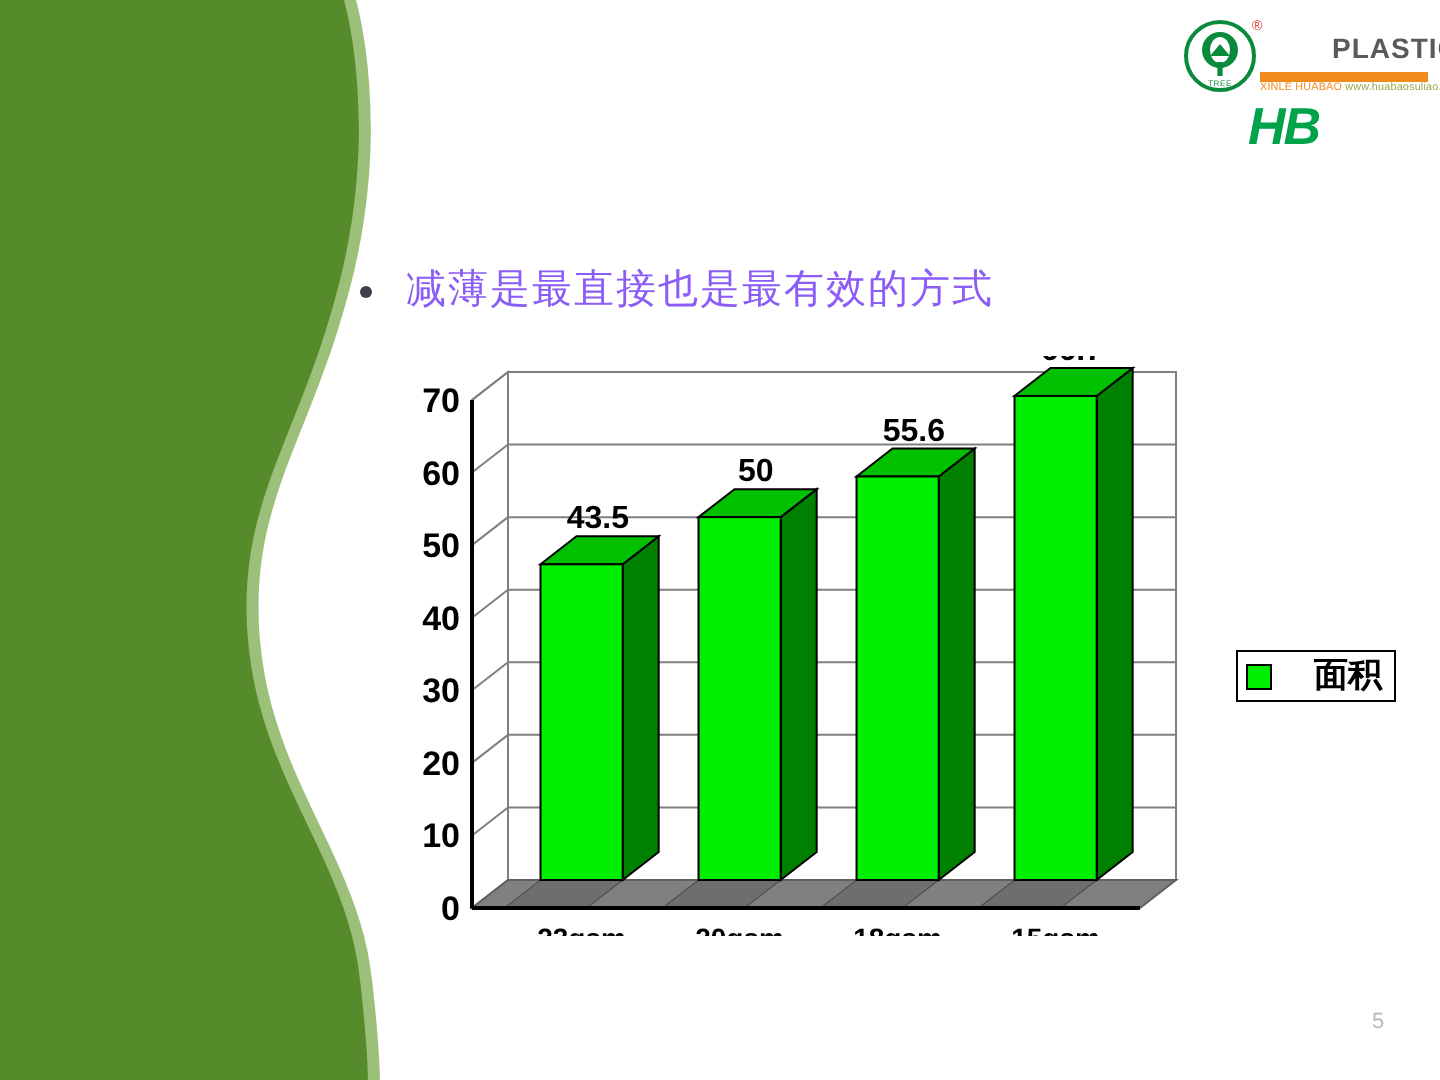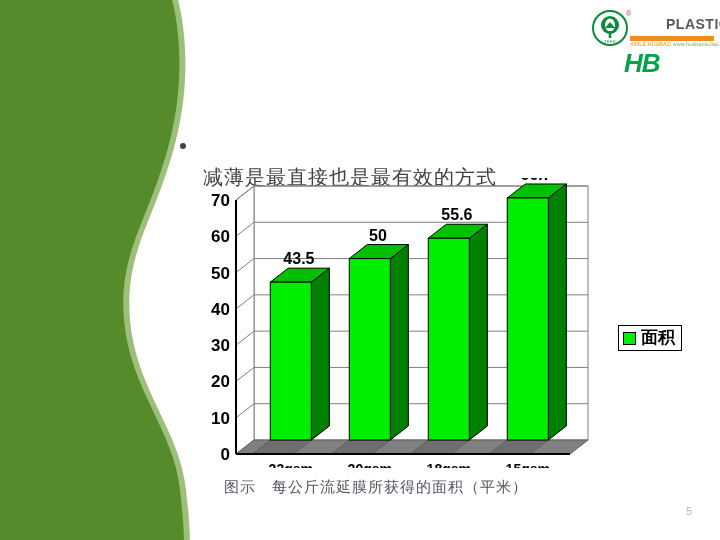--- a/index.html
+++ b/index.html
@@ -140,25 +140,24 @@
     height: 6px;
     border-radius: 50%;
     background: #40404a;
     margin-top: 11px;
     margin-right: 17px;
     flex: 0 0 auto;
   }
   .bullet-text {
     font-family: "Liberation Serif", serif;
     font-size: 20px;
-    color: #404040;
+    color: #8b5cf6;
     line-height: 26px;
     letter-spacing: 1px;
     white-space: nowrap;
-    margin-top: 32px;
   }
 
   
   .chart {
     position: absolute;
     left: 206px;
     top: 178px;
     width: 400px;
     height: 290px;
   }
@@ -181,21 +180,21 @@
   
   .legend {
     position: absolute;
     left: 618px;
     top: 325px;
     border: 1px solid #000000;
     background: #ffffff;
     padding: 3px 6px 3px 4px;
     display: flex;
     align-items: center;
-    gap: 5px;
+    gap: 21px;
   }
   .legend-swatch {
     width: 13px;
     height: 13px;
     background: #00ee00;
     border: 1px solid #000000;
     box-sizing: border-box;
     flex: 0 0 auto;
   }
   .legend-label {
@@ -322,17 +321,16 @@
           <line x1="30" y1="276" x2="364" y2="276" stroke="#000000" stroke-width="2"></line>
         </g>
     </svg>
   </div>
 
   <div class="legend">
     <span class="legend-swatch"></span>
     <span class="legend-label">面积</span>
   </div>
 
-  <div class="caption">图示　每公斤流延膜所获得的面积（平米）</div>
 
   <div class="page-number">5</div>
 
 </div>
 
 </body></html>

